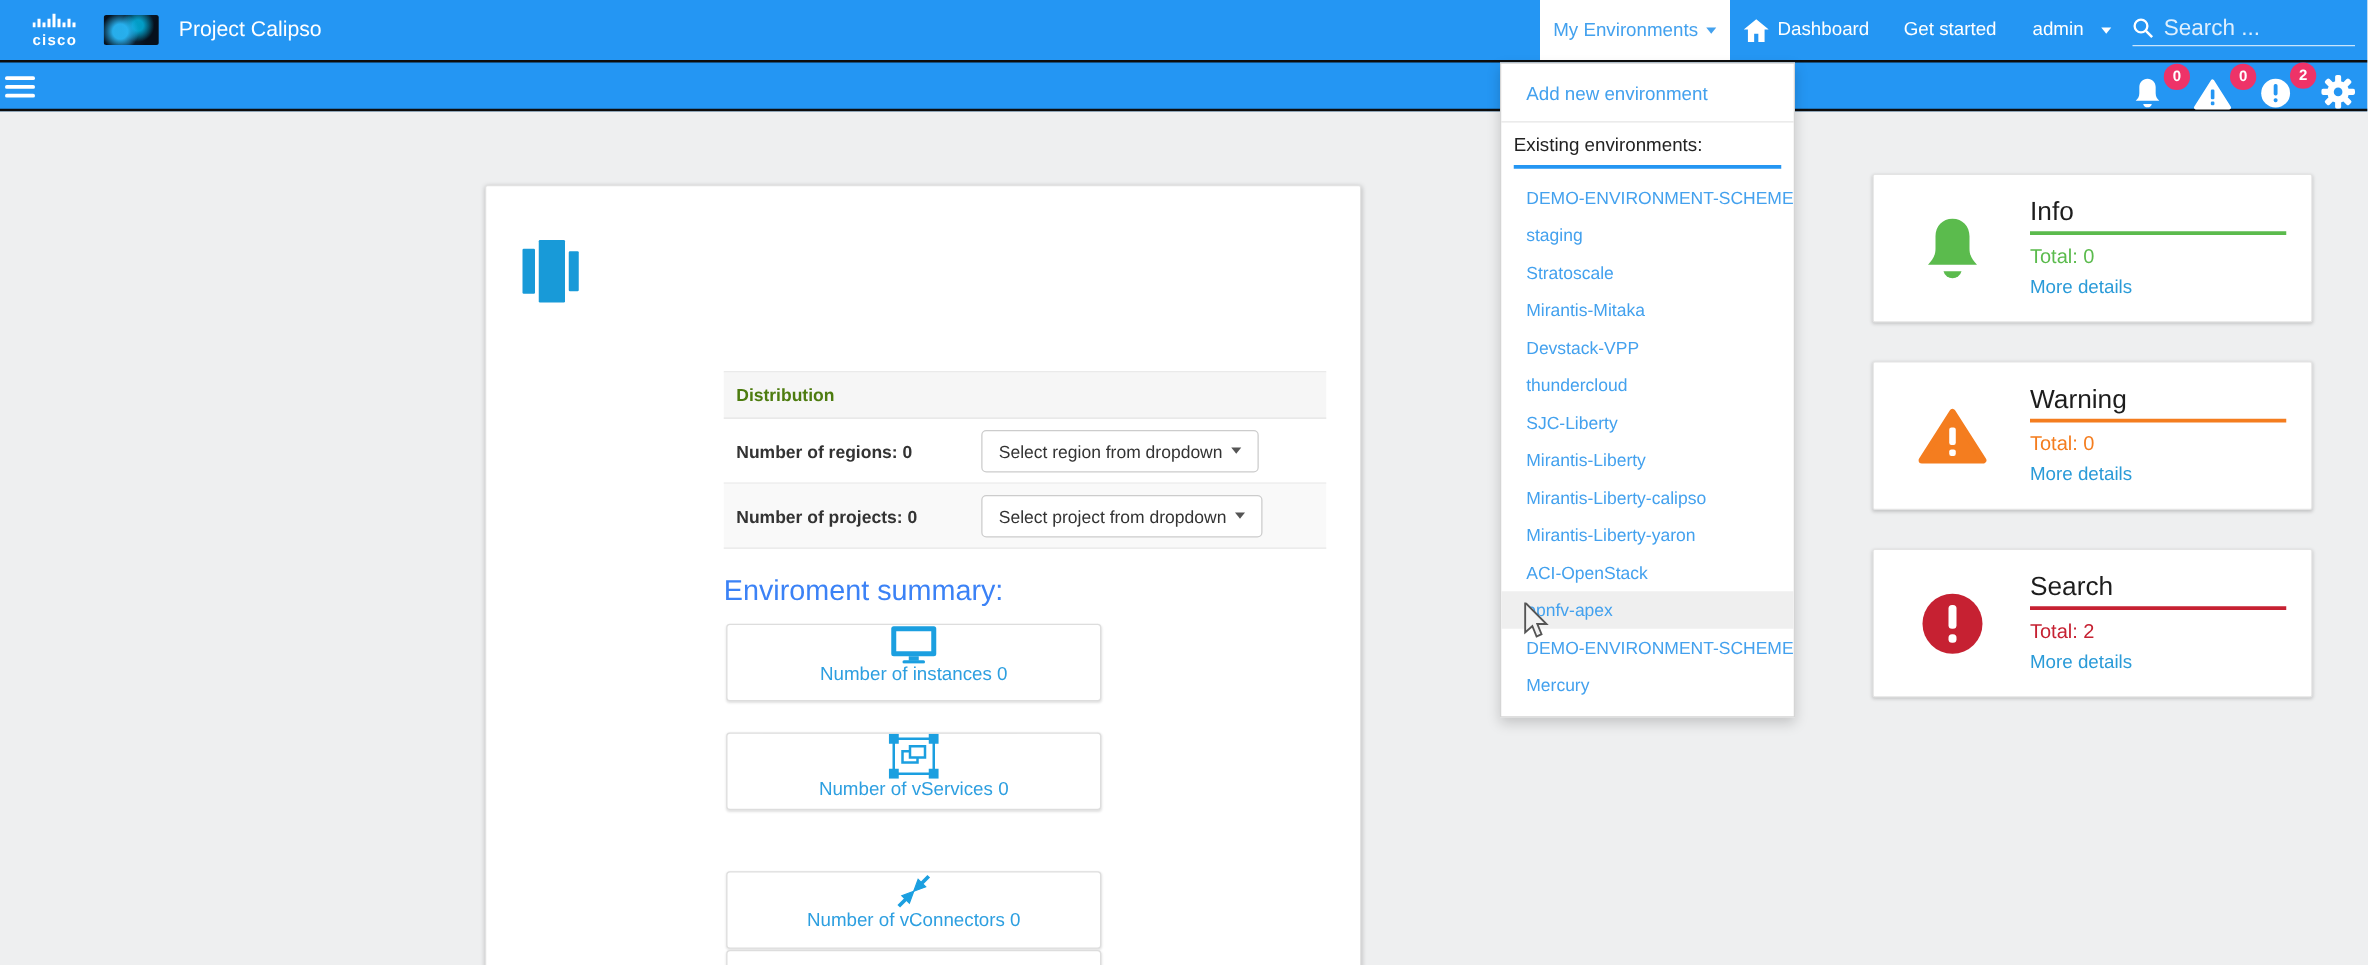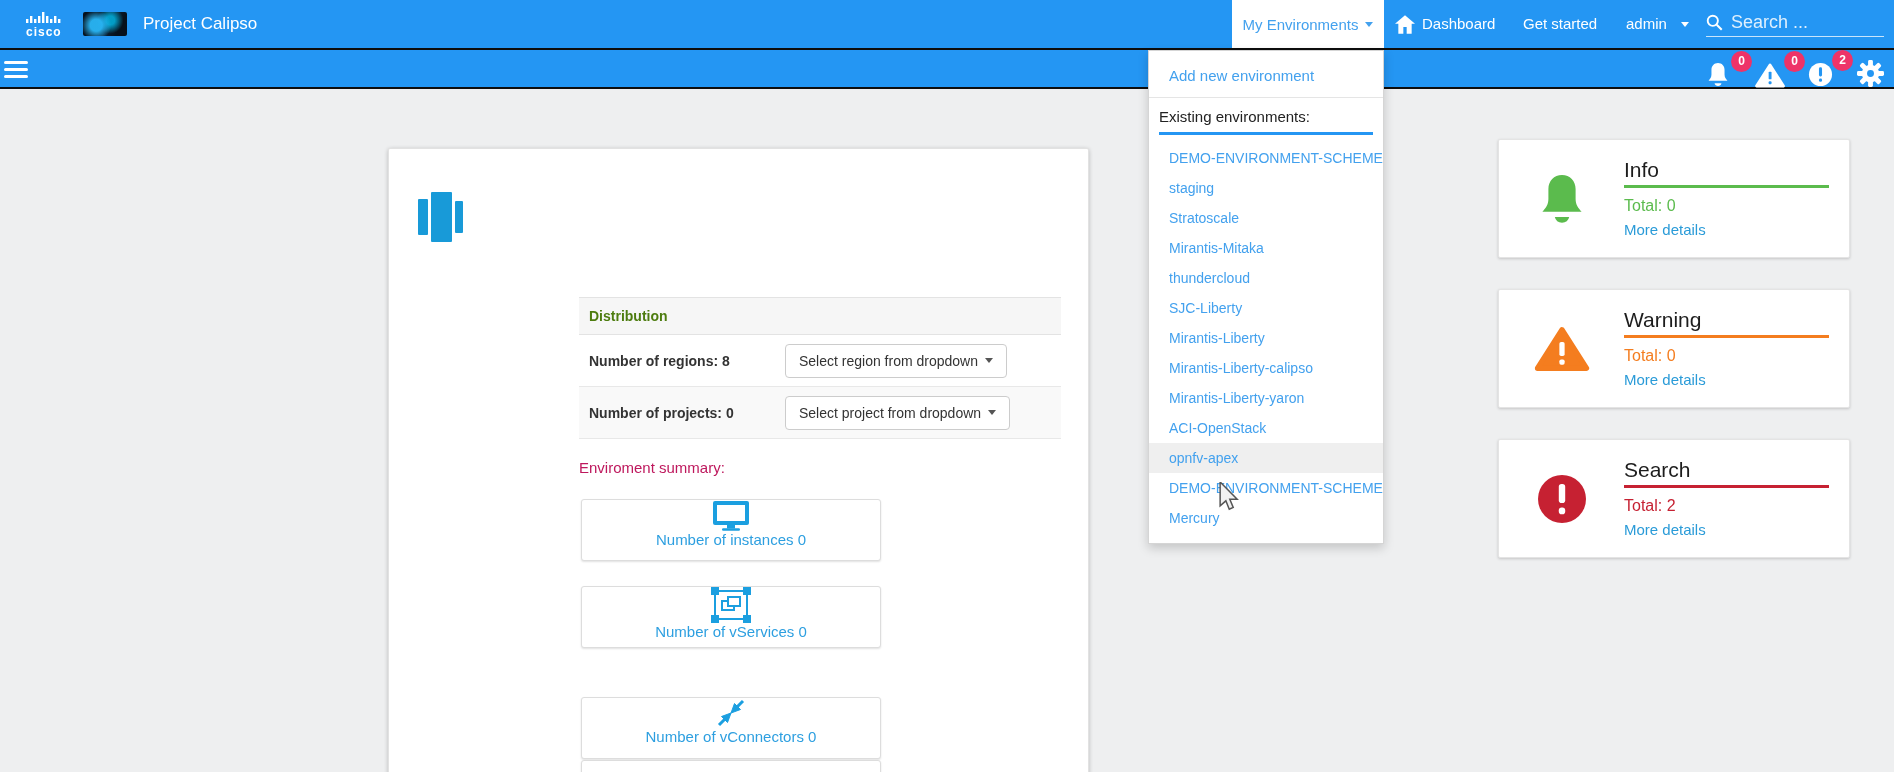--- a/index.html
+++ b/index.html
@@ -47,42 +47,42 @@
   .dist-table { position:absolute; left:190px; top:148px; width:482px; border-top:1px solid #e3e3e3; font-size:14px; }
   .dist-header { background:#f6f6f6; border-bottom:1px solid #e3e3e3; font-weight:bold; color:#4d7c0f;
     padding:10px; height:37px; }
   .dist-row { display:flex; align-items:center; border-bottom:1px solid #e8e8e8; padding:9px 10px; height:52px; }
   .dist-row.alt { background:#f9f9f9; }
   .dist-label { font-weight:bold; color:#333; width:196px; }
   .btn { background:#fff; border:1px solid #ccc; border-radius:4px; color:#333; font-size:14px;
     padding:8px 13px; cursor:pointer; font-family:"Liberation Sans", sans-serif; display:inline-flex; align-items:center; }
   .btn .caret { color:#555; }
 
-  .summary-title { position:absolute; left:190px; top:310px; font-size:15px; color:#be185d; }
+  .summary-title { position:absolute; left:190px; top:310px; font-size:23px; color:#3b82f6; }
   .mini-card { position:absolute; left:192px; width:300px; height:62px; background:#fff;
     border:1px solid #ddd; border-radius:3px; box-shadow:0 1px 2px rgba(0,0,0,.12);
     display:flex; align-items:center; cursor:pointer;flex-direction:column; }
   .mini-icon { width:78px; display:flex; justify-content:center; }
   .mini-label { color:#2d9fe0; font-size:15px; }
 
   
   .status-card { position:absolute; left:1498px; width:352px; height:119px; background:#fff;
     border:1px solid #e4e4e4; border-radius:2px; box-shadow:0 1px 3px rgba(0,0,0,.18); display:flex; }
   .status-icon-box { width:125px; display:flex; align-items:center; justify-content:center; }
   .status-body { padding-top:18px; }
   .status-title { font-size:21px; color:#1d1d1d; }
   .status-rule { height:3px; width:205px; margin-top:3px; }
   .status-total { font-size:16px; margin-top:9px; }
   .status-link { font-size:15px; color:#2a9bd8; margin-top:6px; cursor:pointer; }
   .rule-info { background:#5bbb4d; } .total-info { color:#5bbb4d; }
   .rule-warn { background:#f47d1f; } .total-warn { color:#f47d1f; }
   .rule-err  { background:#c62132; } .total-err  { color:#c62132; }
 
   
-  .env-panel { position:absolute; left:1148px; top:50px; width:236px; background:#fff;
+  .env-panel { position:absolute; left:1200px; top:50px; width:236px; background:#fff;
     border:1px solid #d5d5d5; box-shadow:0 4px 10px rgba(0,0,0,.18); z-index:40; padding:10px 0 10px; }
   .panel-add { display:block; color:#43a1ee; font-size:15px; line-height:30px; padding-left:20px; cursor:pointer; }
   .panel-divider { border-top:1px solid #e5e5e5; margin:6px 0; }
   .panel-label { color:#222; font-size:15px; line-height:26px; padding-left:10px; }
   .panel-rule { height:3px; background:#2496f3; margin:2px 10px 8px 10px; }
   .panel-item { display:block; color:#43a1ee; font-size:14px; line-height:30px; padding-left:20px;
     white-space:nowrap; overflow:hidden; cursor:pointer; }
   .panel-item.hover { background:#efefef; }
 
   .cursor { position:absolute; left:1218px; top:482px; z-index:50; }
@@ -196,21 +196,21 @@
           <rect x="2" y="10" width="10" height="36" rx="1"></rect>
           <rect x="15" y="3" width="21" height="50" rx="1"></rect>
           <rect x="39" y="12" width="8" height="32" rx="1"></rect>
         </g>
       </svg>
     </div>
 
     <div class="dist-table">
       <div class="dist-header">Distribution</div>
       <div class="dist-row">
-        <div class="dist-label">Number of regions: 8</div>
+        <div class="dist-label">Number of regions: 0</div>
         <button class="btn">
           <span>Select region from dropdown</span>
           <span class="caret"></span>
         </button>
       </div>
       <div class="dist-row alt">
         <div class="dist-label">Number of projects: 0</div>
         <button class="btn">
           <span>Select project from dropdown</span>
           <span class="caret"></span>
@@ -316,20 +316,21 @@
   <div class="env-panel">
     <a class="panel-add">Add new environment</a>
     <div class="panel-divider"></div>
     <div class="panel-label">Existing environments:</div>
     <div class="panel-rule"></div>
 
     <a class="panel-item">DEMO-ENVIRONMENT-SCHEME</a>
     <a class="panel-item">staging</a>
     <a class="panel-item">Stratoscale</a>
     <a class="panel-item">Mirantis-Mitaka</a>
+    <a class="panel-item">Devstack-VPP</a>
     <a class="panel-item">thundercloud</a>
     <a class="panel-item">SJC-Liberty</a>
     <a class="panel-item">Mirantis-Liberty</a>
     <a class="panel-item">Mirantis-Liberty-calipso</a>
     <a class="panel-item">Mirantis-Liberty-yaron</a>
     <a class="panel-item">ACI-OpenStack</a>
     <a class="panel-item hover">opnfv-apex</a>
     <a class="panel-item">DEMO-ENVIRONMENT-SCHEME</a>
     <a class="panel-item">Mercury</a>
   </div>

